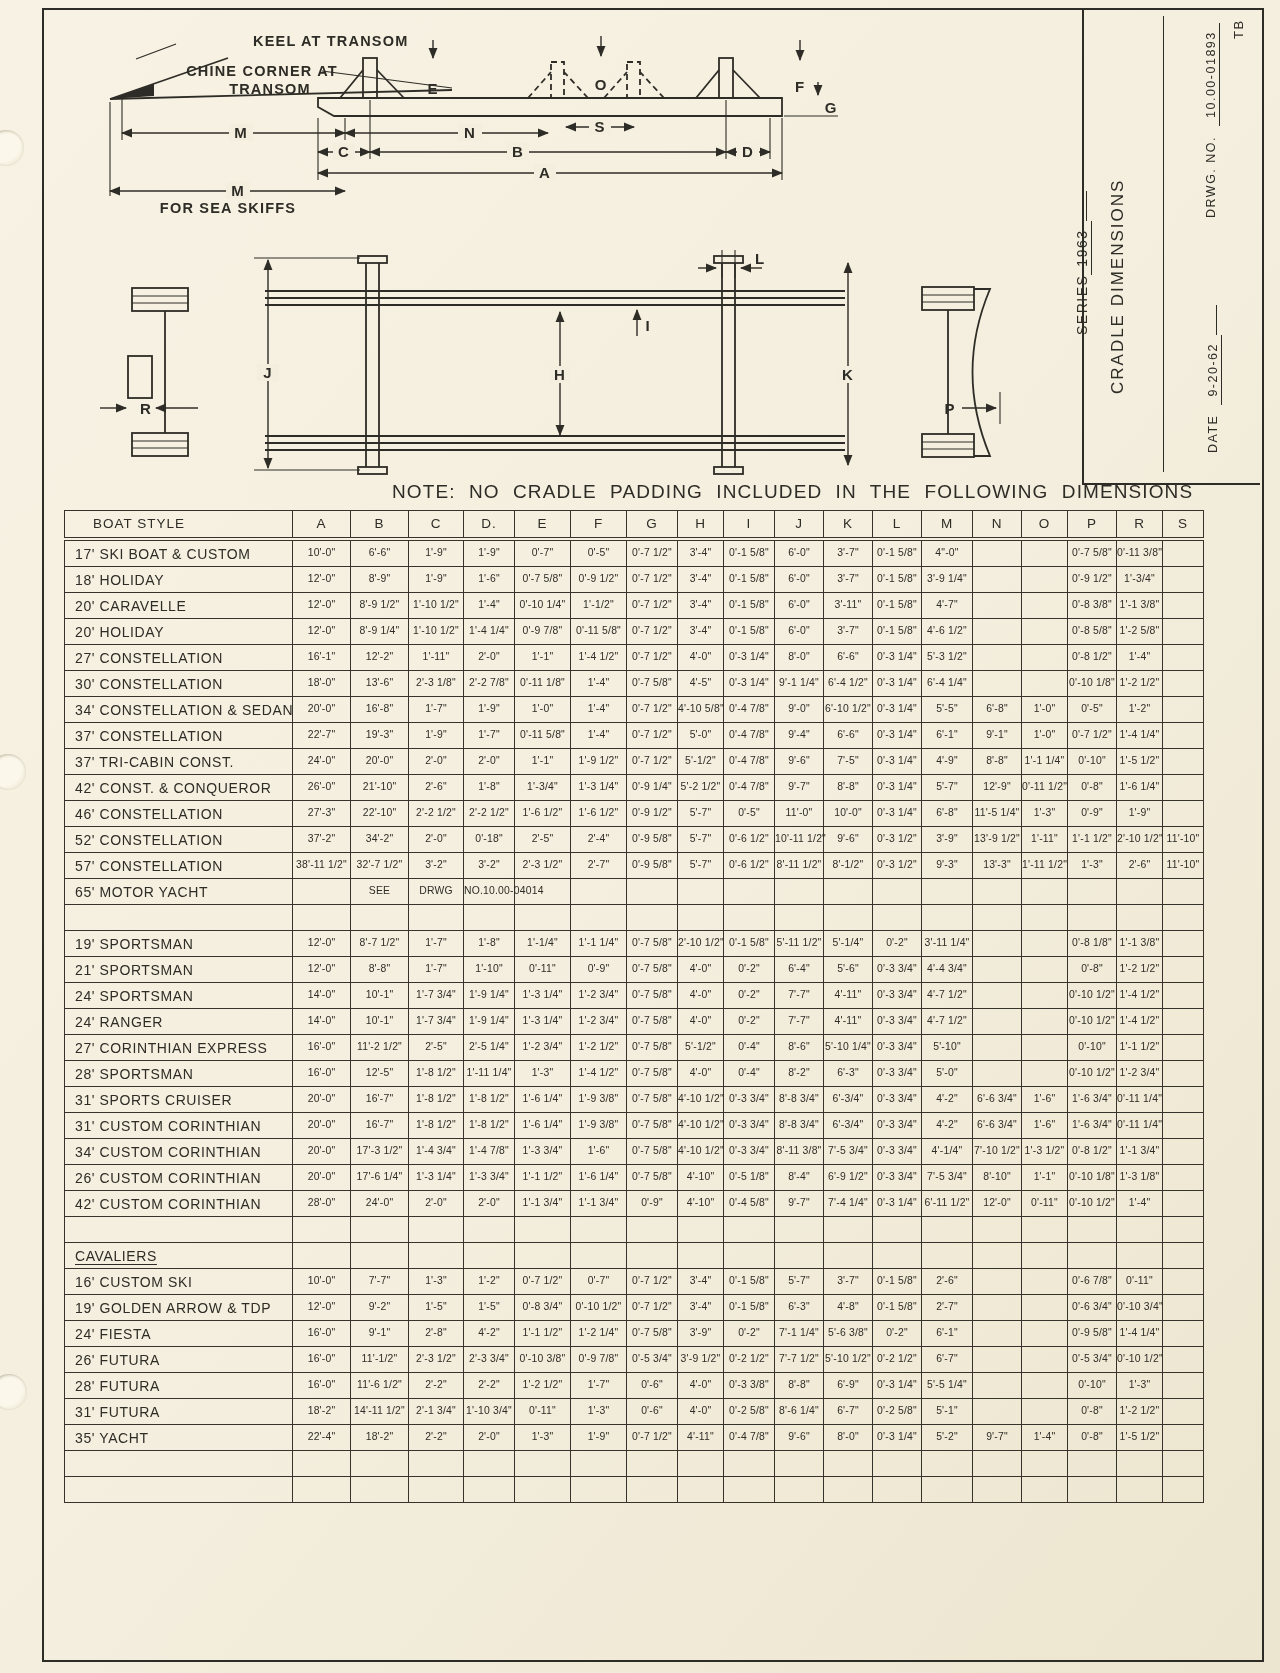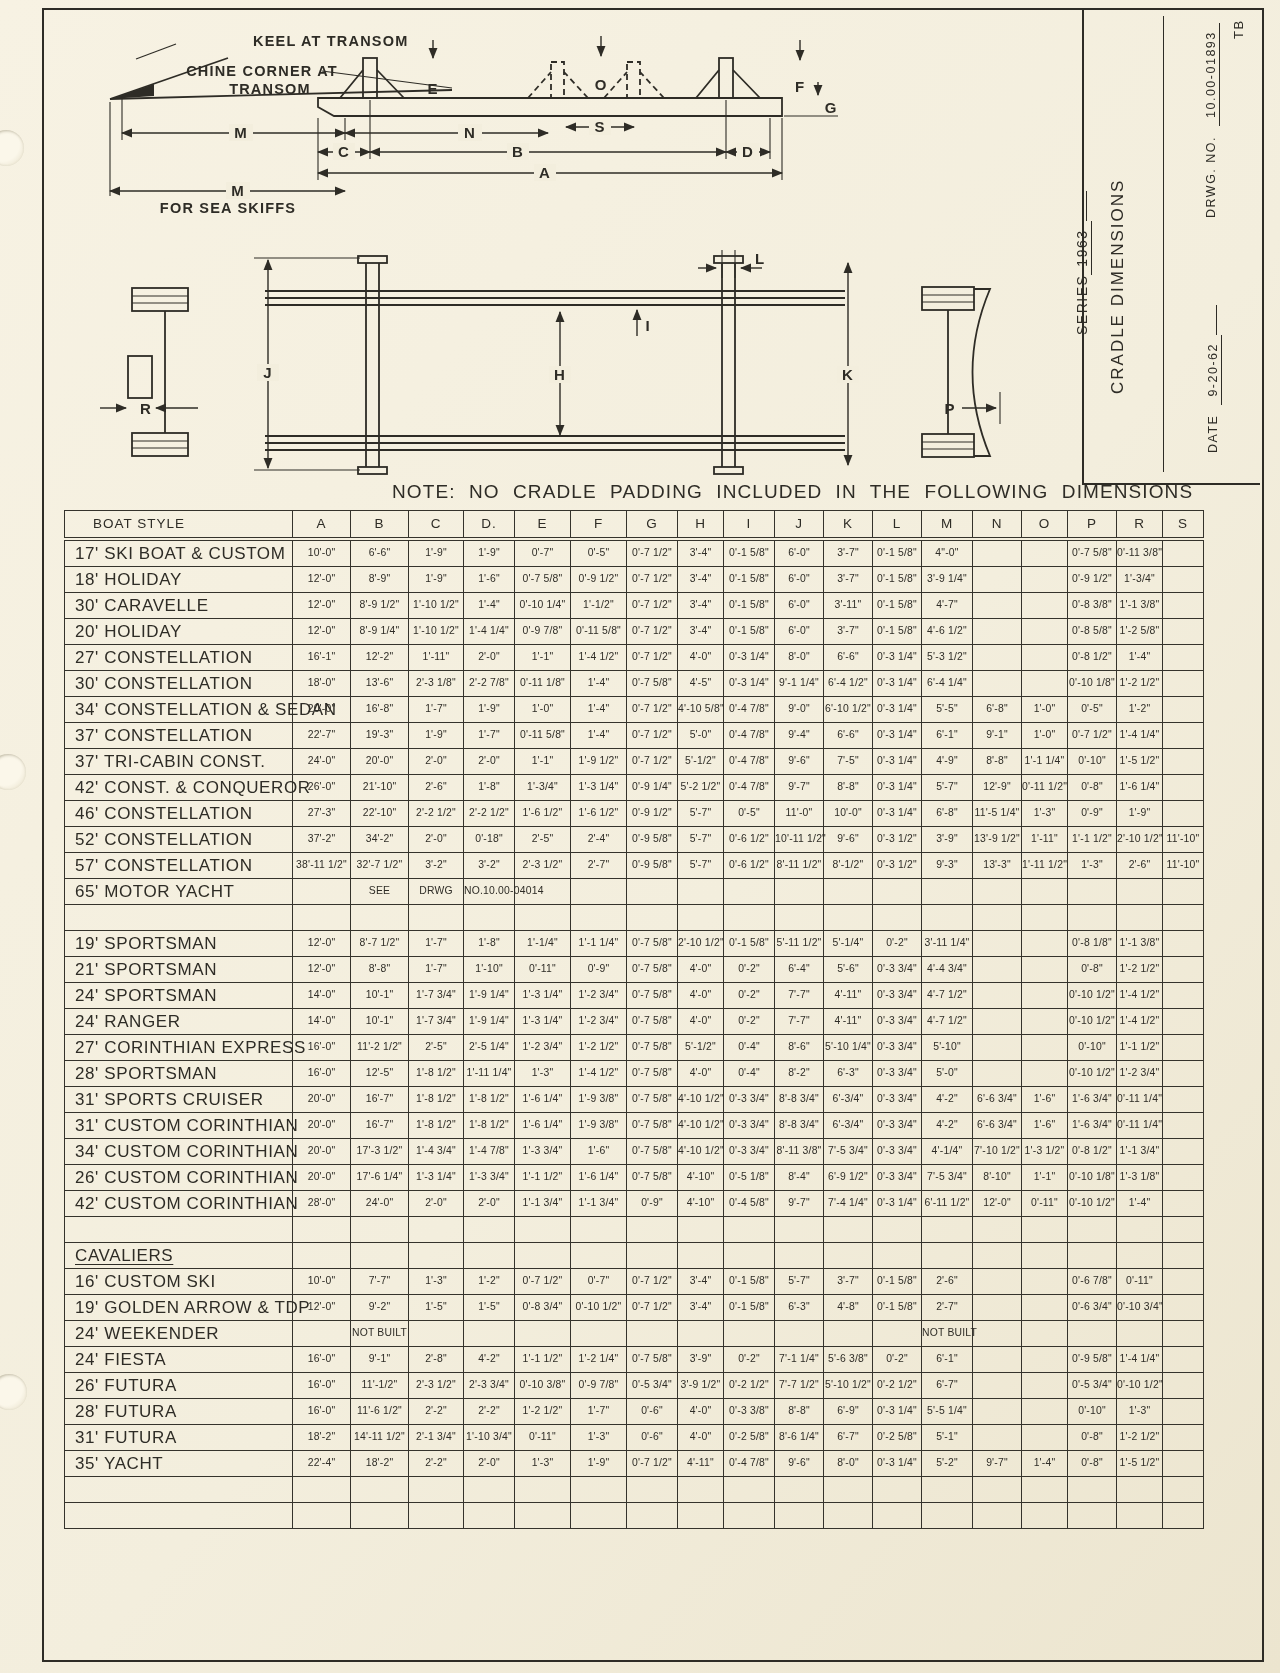--- a/index.html
+++ b/index.html
@@ -20,21 +20,21 @@
   .rot .tail{display:inline-block;width:30px;height:13px;border-bottom:1.7px solid #2e2c26;}
   .rot .gap{display:inline-block;width:10px;}
   .note{position:absolute;left:392px;top:481px;font-size:19px;letter-spacing:1.1px;word-spacing:7px;font-weight:500;}
   
   table.dims{position:absolute;left:64px;top:510px;width:1117px;border-collapse:collapse;table-layout:fixed;}
   table.dims td{border:1.6px solid #35332c;height:25px;padding:0;line-height:1;overflow:visible;
     white-space:nowrap;text-align:center;vertical-align:middle;}
   table.dims thead td{font-size:13.5px;letter-spacing:1px;font-weight:500;height:26px;
     border-bottom:4px double #35332c;}
   td.h-style{text-align:left !important;padding-left:28px !important;}
-  td.c-style{text-align:left !important;padding-left:10px !important;font-size:17px;letter-spacing:.6px;font-weight:500;}
+  td.c-style{text-align:left !important;padding-left:10px !important;font-size:14px;letter-spacing:.6px;font-weight:500;}
   td.c-val{font-size:10.4px;letter-spacing:.2px;font-weight:500;}
   td.c-section{text-decoration:underline;text-underline-offset:3px;}
   
   .dl{font-family:"Liberation Sans",sans-serif;font-size:15px;font-weight:600;fill:#2e2c26;letter-spacing:1px;}
   .dl-sm{font-family:"Liberation Sans",sans-serif;font-size:14.5px;font-weight:600;fill:#2e2c26;letter-spacing:1.2px;}
 </style>
 </head>
 <body>
 
 <div class="page">
@@ -264,21 +264,21 @@
           <td class="c-val">3'-7"</td>
           <td class="c-val">0'-1 5/8"</td>
           <td class="c-val">3'-9 1/4"</td>
           <td class="c-val"></td>
           <td class="c-val"></td>
           <td class="c-val">0'-9 1/2"</td>
           <td class="c-val">1'-3/4"</td>
           <td class="c-val"></td>
         </tr>
         <tr>
-          <td class="c-style">30' CARAVELLE</td>
+          <td class="c-style">20' CARAVELLE</td>
           <td class="c-val">12'-0"</td>
           <td class="c-val">8'-9 1/2"</td>
           <td class="c-val">1'-10 1/2"</td>
           <td class="c-val">1'-4"</td>
           <td class="c-val">0'-10 1/4"</td>
           <td class="c-val">1'-1/2"</td>
           <td class="c-val">0'-7 1/2"</td>
           <td class="c-val">3'-4"</td>
           <td class="c-val">0'-1 5/8"</td>
           <td class="c-val">6'-0"</td>
@@ -852,41 +852,20 @@
           <td class="c-val">4'-8"</td>
           <td class="c-val">0'-1 5/8"</td>
           <td class="c-val">2'-7"</td>
           <td class="c-val"></td>
           <td class="c-val"></td>
           <td class="c-val">0'-6 3/4"</td>
           <td class="c-val">0'-10 3/4"</td>
           <td class="c-val"></td>
         </tr>
         <tr>
-          <td class="c-style">24' WEEKENDER</td>
-          <td class="c-val"></td>
-          <td class="c-val">NOT  BUILT</td>
-          <td class="c-val"></td>
-          <td class="c-val"></td>
-          <td class="c-val"></td>
-          <td class="c-val"></td>
-          <td class="c-val"></td>
-          <td class="c-val"></td>
-          <td class="c-val"></td>
-          <td class="c-val"></td>
-          <td class="c-val"></td>
-          <td class="c-val"></td>
-          <td class="c-val">NOT  BUILT</td>
-          <td class="c-val"></td>
-          <td class="c-val"></td>
-          <td class="c-val"></td>
-          <td class="c-val"></td>
-          <td class="c-val"></td>
-        </tr>
-        <tr>
           <td class="c-style">24' FIESTA</td>
           <td class="c-val">16'-0"</td>
           <td class="c-val">9'-1"</td>
           <td class="c-val">2'-8"</td>
           <td class="c-val">4'-2"</td>
           <td class="c-val">1'-1 1/2"</td>
           <td class="c-val">1'-2 1/4"</td>
           <td class="c-val">0'-7 5/8"</td>
           <td class="c-val">3'-9"</td>
           <td class="c-val">0'-2"</td>

